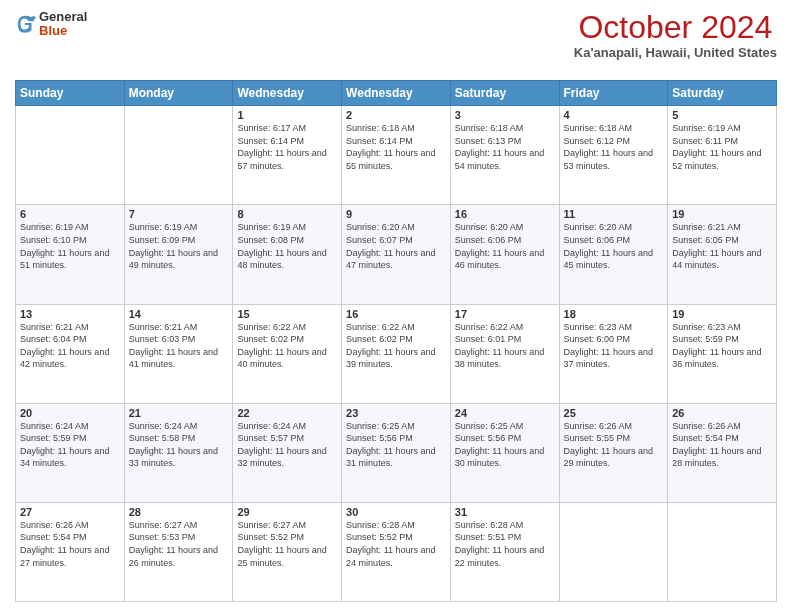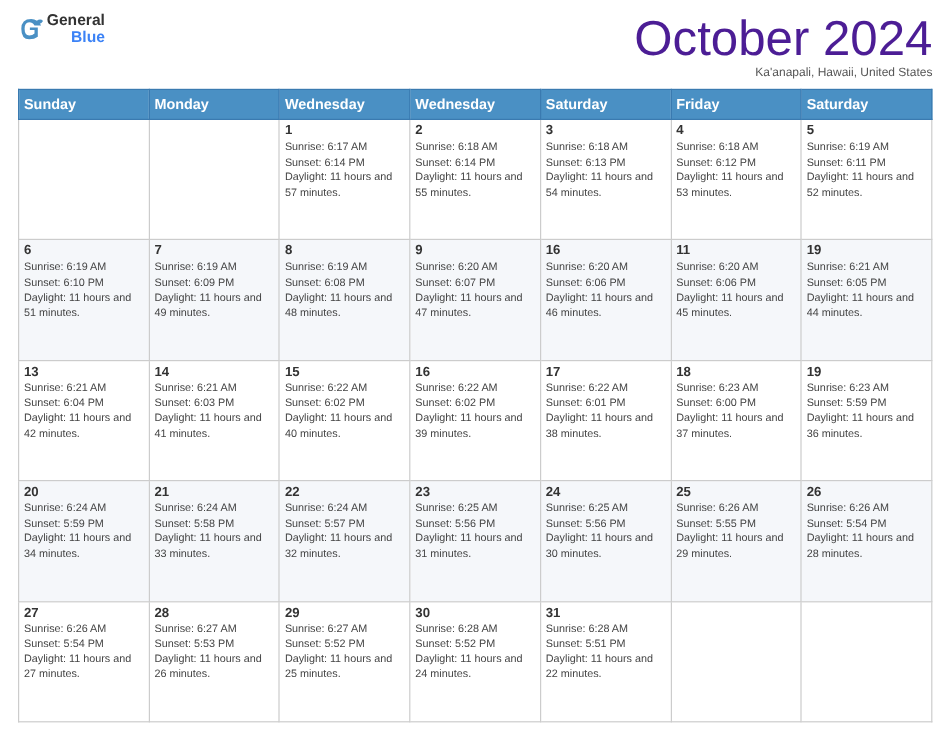--- a/index.html
+++ b/index.html
@@ -14,50 +14,51 @@
       width: 792px;
       height: 612px;
       padding: 10px 15px;
       display: flex;
       flex-direction: column;
     }
     .header {
       display: flex;
       justify-content: space-between;
       align-items: flex-start;
-      margin-bottom: 8px;
+      margin-bottom: 20px;
     }
     .logo {
       display: flex;
       align-items: center;
       gap: 2px;
     }
     .logo-text {
       font-size: 13px;
       font-weight: bold;
       color: #333;
       line-height: 1.1;
     }
     .logo-icon {
       width: 22px;
       height: 22px;
     }
     .title-block {
       text-align: right;
     }
     .month-title {
-      font-size: 41px;
+      font-size: 32px;
       font-weight: 300;
-      color: #4c1d95;
+      color: #b91c1c;
       line-height: 1.1;
       text-align: center;
     }
     .subtitle {
-      font-size: 10px;
+      font-size: 13px;
       color: #555;
+      font-weight: bold;
     }
     .calendar-table {
       width: 100%;
       border-collapse: collapse;
       flex: 1;
       table-layout: fixed;
     }
     .calendar-table th {
       background-color: #4a90c4;
       color: #fff;
@@ -101,21 +102,21 @@
 <div class="page">
   <div class="header">
     <div class="logo">
       <svg class="logo-icon" viewBox="0 0 40 40" xmlns="http://www.w3.org/2000/svg">
         <rect x="0" y="0" width="40" height="40" fill="#fff"></rect>
         <path d="M5 20 Q5 5 20 5 Q30 5 35 15 L25 15 Q22 10 17 10 Q10 10 10 20 Q10 30 17 30 Q22 30 25 27 L25 22 L18 22 L18 18 L30 18 L30 32 Q25 36 17 36 Q5 36 5 20Z" fill="#4a90c4"></path>
         <path d="M28 8 Q34 4 38 8 Q36 12 30 14Z" fill="#4a90c4"></path>
       </svg>
       <div class="logo-text">
         <div>General</div>
-        <div style="color:#3b82f6;text-align:right;">Blue</div>
+        <div style="color:#c2410c;">Blue</div>
       </div>
     </div>
     <div class="title-block">
       <div class="month-title">October 2024</div>
       <div class="subtitle">Ka'anapali, Hawaii, United States</div>
     </div>
   </div>
 
   <table class="calendar-table">
     <thead>

